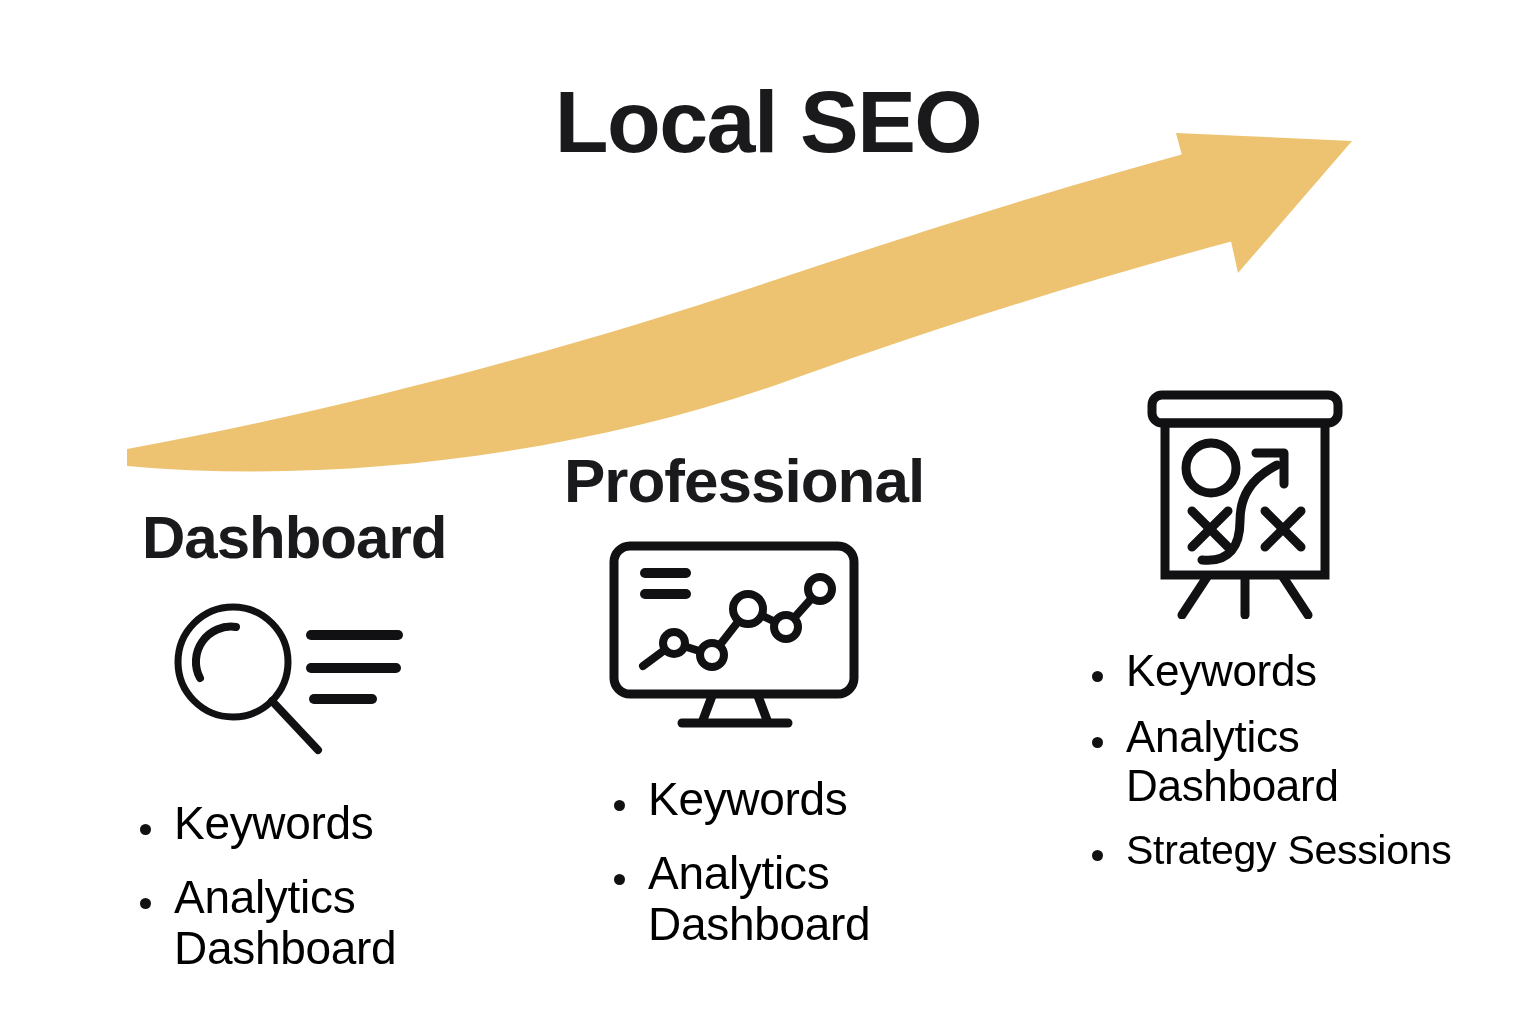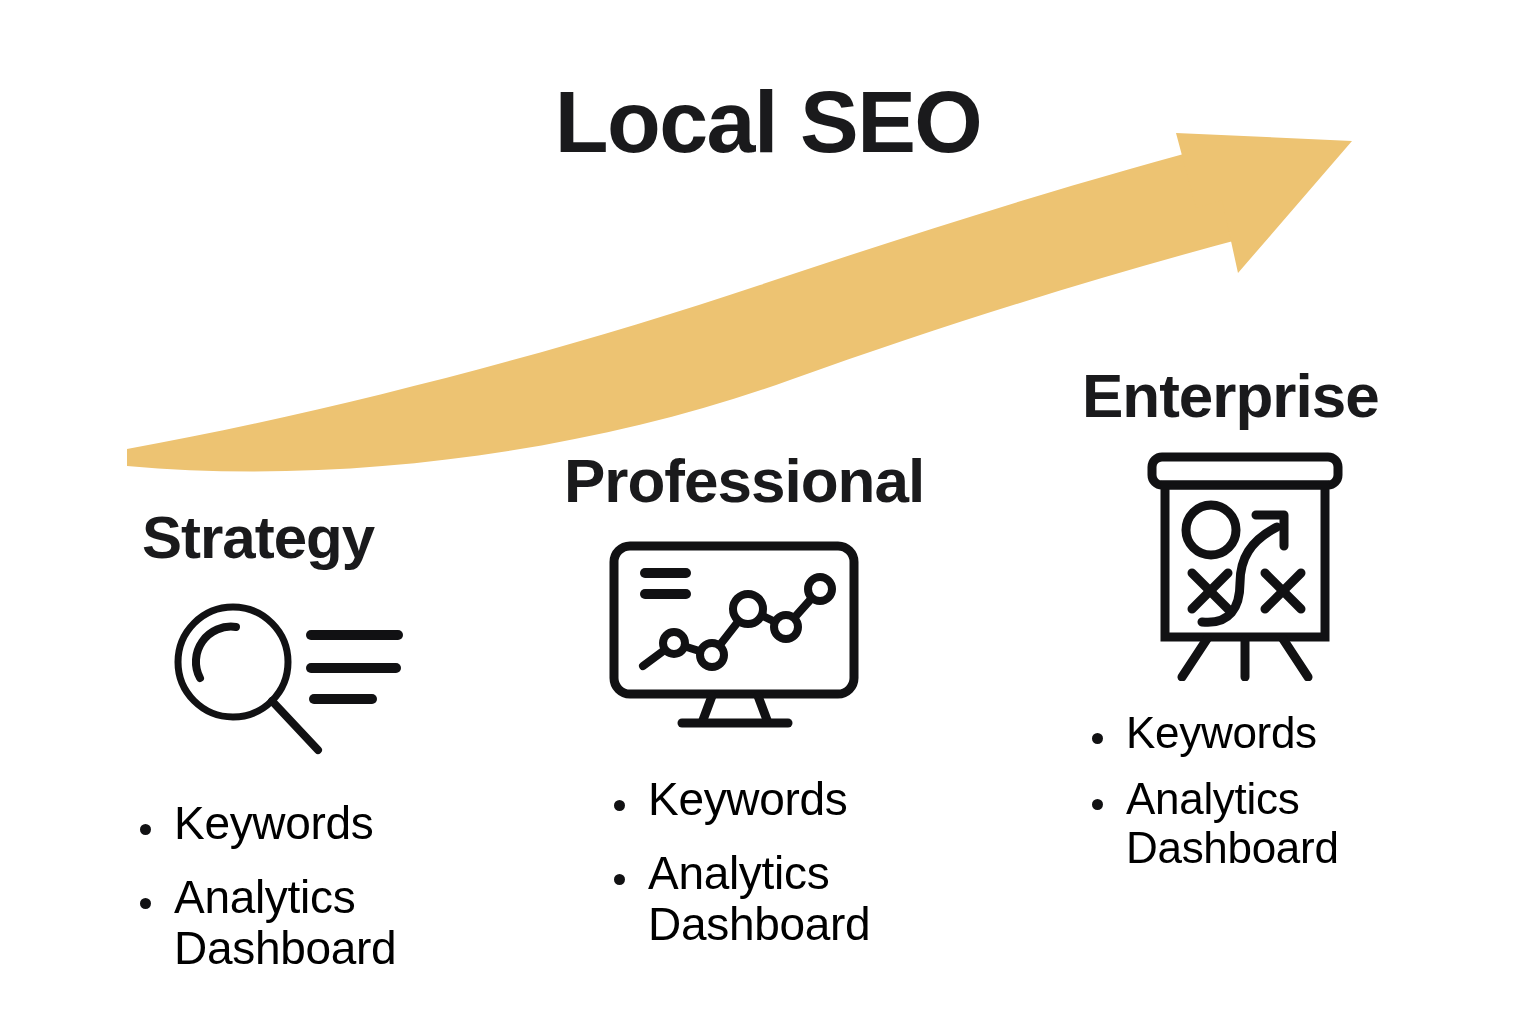--- a/index.html
+++ b/index.html
@@ -127,21 +127,21 @@
              L 1352 141
              L 1238 273
              L 1222 200
              L 1196 208
              Z" fill="#EDC372"></path>
   </svg>
 
   <div id="page-title">Local SEO</div>
 
   <div class="tier" id="tier-essential">
-    <div class="tier-heading">Strategy</div>
+    <div class="tier-heading">Dashboard</div>
 
     <svg class="tier-icon" width="240" height="160" viewBox="0 0 240 160" aria-hidden="true">
       <g fill="none" stroke="#111113" stroke-width="7" stroke-linecap="round">
         <circle cx="65" cy="62" r="55"></circle>
         <path d="M 32 78 A 35 35 0 0 1 68 27" stroke-width="8"></path>
         <line x1="104" y1="101" x2="150" y2="150" stroke-width="8"></line>
       </g>
       <g stroke="#111113" stroke-linecap="round">
         <line x1="143" y1="35" x2="230" y2="35" stroke-width="10"></line>
         <line x1="143" y1="68" x2="228" y2="68" stroke-width="10"></line>
@@ -182,21 +182,20 @@
       </g>
     </svg>
 
     <ul class="tier-list">
       <li>Keywords</li>
       <li>Analytics Dashboard</li>
     </ul>
   </div>
 
   <div class="tier" id="tier-enterprise">
-    <div class="tier-heading">Enterprise</div>
 
     <svg class="tier-icon" width="218" height="232" viewBox="0 0 218 232" aria-hidden="true">
 
       <rect x="8" y="8" width="186" height="28" rx="10" ry="10" fill="none" stroke="#111113" stroke-width="9"></rect>
 
       <rect x="21" y="36" width="160" height="152" fill="none" stroke="#111113" stroke-width="9"></rect>
 
       <g stroke="#111113" stroke-width="9" stroke-linecap="round">
         <line x1="63" y1="190" x2="38" y2="228"></line>
         <line x1="101" y1="190" x2="101" y2="228"></line>
@@ -215,16 +214,17 @@
         <line x1="157" y1="124" x2="121" y2="160"></line>
       </g>
 
       <path d="M 58 173 C 86 176, 96 158, 96 134 C 96 110, 106 92, 133 78" fill="none" stroke="#111113" stroke-width="9" stroke-linecap="round"></path>
       <path d="M 112 66 L 140 66 L 140 97" fill="none" stroke="#111113" stroke-width="9" stroke-linecap="round" stroke-linejoin="round"></path>
     </svg>
 
     <ul class="tier-list">
       <li>Keywords</li>
       <li>Analytics Dashboard</li>
+      <li class="compact">Strategy Sessions</li>
     </ul>
   </div>
 
 </div>
 
 </body></html>

